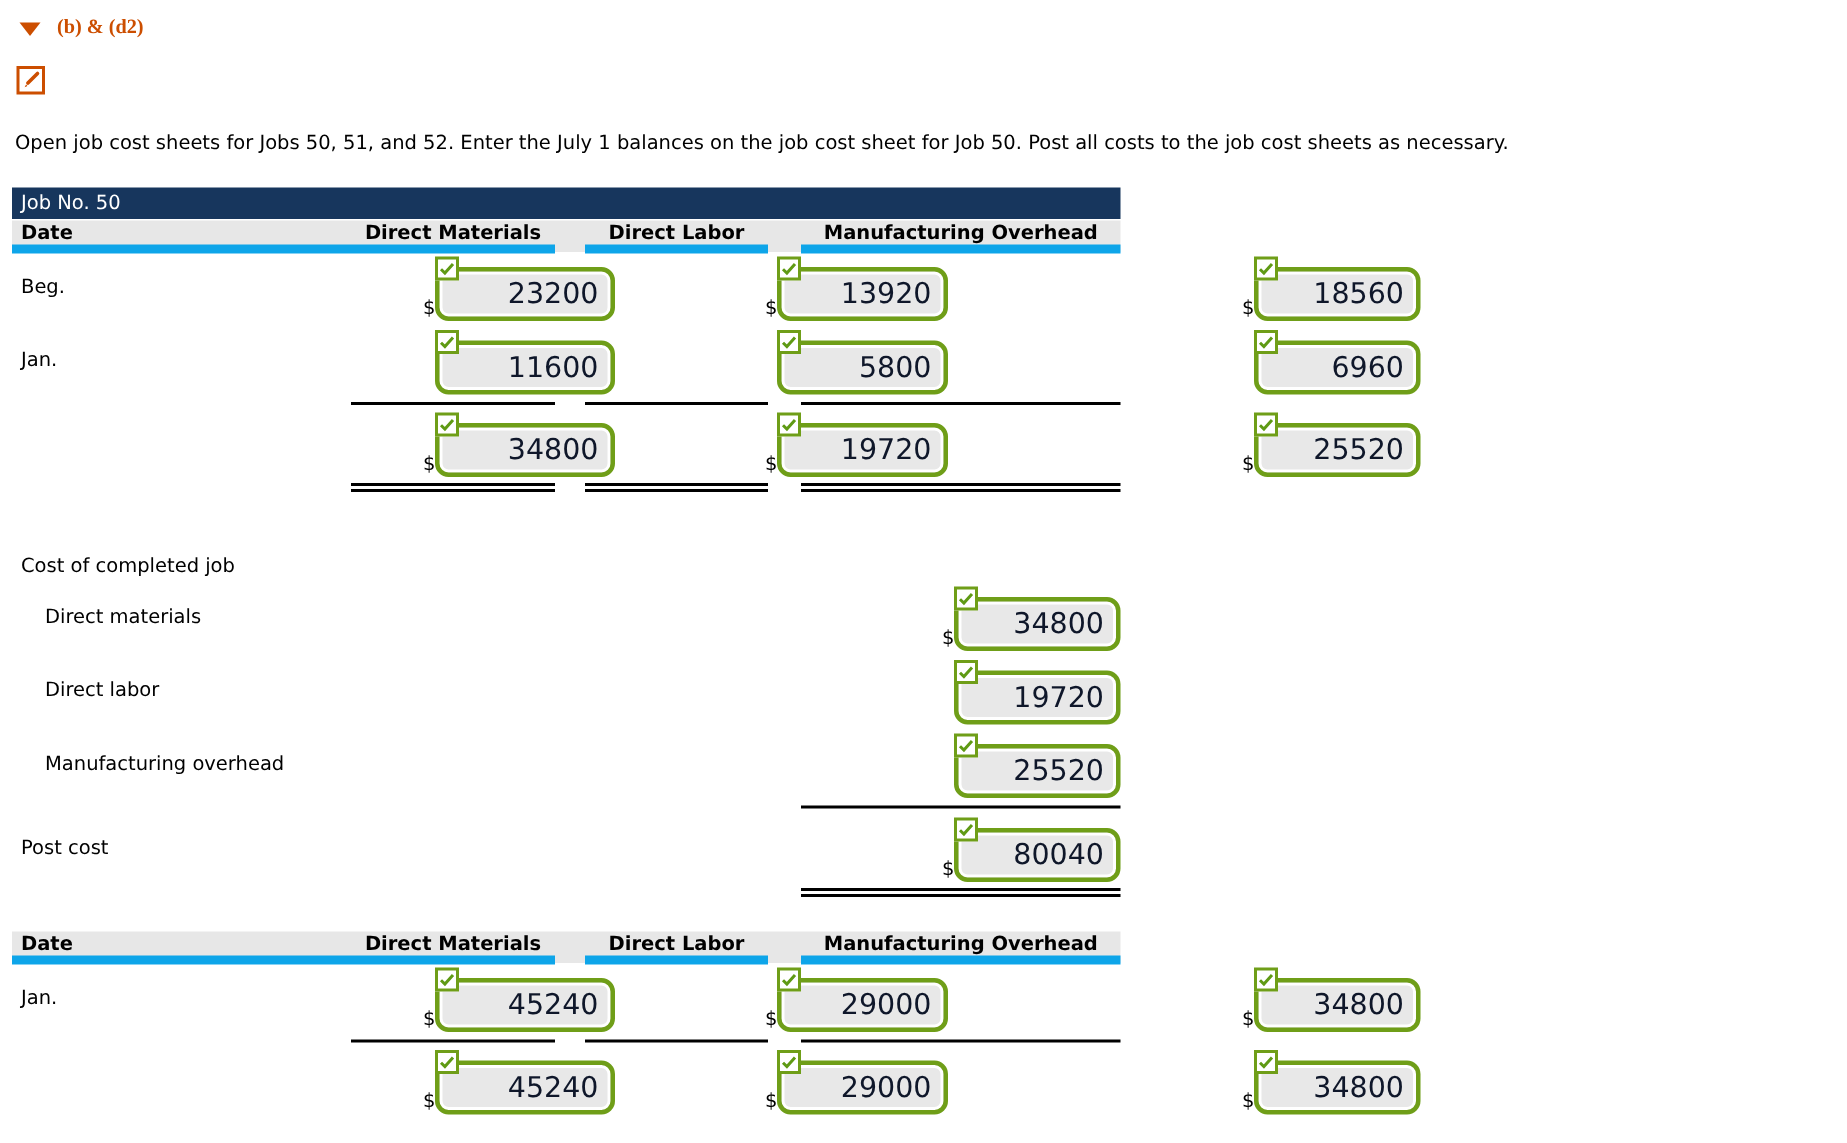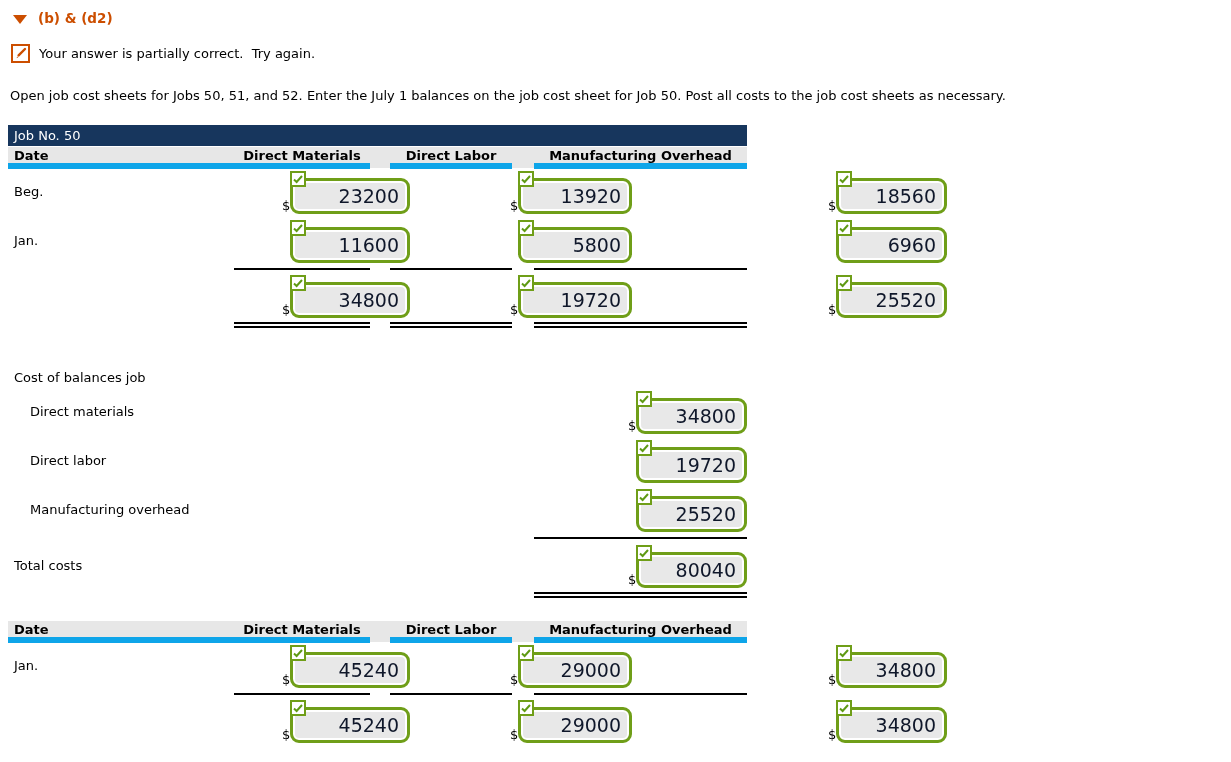--- a/index.html
+++ b/index.html
@@ -4,21 +4,21 @@
 <style>
   * { box-sizing: border-box; }
   html,body { margin:0; padding:0; background:#fff; }
   body { font-family:"DejaVu Sans","Liberation Sans",sans-serif; font-size:12.5px; color:#000; }
   .page { position:relative; width:1231px; height:762px; overflow:hidden; background:#fff; }
 
   
   .sechdr { display:flex; align-items:center; gap:11px; padding:10px 0 0 13px; }
   .caret { width:0; height:0; border-left:7px solid transparent; border-right:7px solid transparent;
            border-top:9px solid #cc4e00; margin-top:2px; cursor:pointer; }
-  .sectitle { color:#cc4e00; font-weight:bold; font-size:13.5px; }
+  .sectitle { color:#cc4e00; font-weight:bold; font-size:13.5px;font-family:Liberation Serif, serif; }
 
   .feedback { display:flex; align-items:center; gap:9px; margin:18px 0 0 11px; }
   .pencilbox { width:19px; height:19px; border:2px solid #cc4e00; background:#fff;
                display:flex; align-items:center; justify-content:center; flex:0 0 auto; }
   .fbtext { font-size:13px; white-space:pre; }
 
   .instruction { margin:25px 0 0 10px; font-size:13px; }
 
   
   .jobtable { margin-left:8px; width:739px; }
@@ -73,21 +73,20 @@
     <div class="sectitle">(b) &amp; (d2)</div>
   </div>
 
   <div class="feedback">
     <div class="pencilbox">
       <svg width="13" height="13" viewBox="0 0 13 13">
         <path d="M11 2 L4.6 8.4" stroke="#cc4e00" stroke-width="2.4" stroke-linecap="round"></path>
         <path d="M3.4 9.4 L2.4 11.2 L4.3 10.3 Z" fill="#cc4e00"></path>
       </svg>
     </div>
-    <div class="fbtext">Your answer is partially correct.  Try again.</div>
   </div>
 
   <div class="instruction">Open job cost sheets for Jobs 50, 51, and 52. Enter the July 1 balances on the job cost sheet for Job 50. Post all costs to the job cost sheets as necessary.</div>
 
   <div class="jobtable mt-job50">
     <div class="titlebar">Job No. 50</div>
     <div class="colhdr">
       <div class="hc date-h">Date</div>
       <div class="hc ctr">Direct Materials</div>
       <div></div>
@@ -253,21 +252,21 @@
           <div class="dbl"></div>
         </div>
         <div></div>
         <div>
           <div class="dbl"></div>
         </div>
     </div>
   </div>
 
   <div class="summary">
-    <div class="sumtitle">Cost of balances job</div>
+    <div class="sumtitle">Cost of completed job</div>
 
     <div class="sumrow">
       <div class="sumlabel">Direct materials</div>
       <div class="acol">
           <div class="acell">
         <div class="ibox w-mo">
           <span class="check">
                 <svg width="10" height="9" viewBox="0 0 10 9">
                   <polyline points="1,4.5 3.6,7 9,1" fill="none" stroke="#5f9a14" stroke-width="2"></polyline>
                 </svg>
@@ -312,21 +311,21 @@
     </div>
 
     <div class="sumrule">
       <div></div>
         <div>
           <div class="rule"></div>
         </div>
     </div>
 
     <div class="sumrow">
-      <div class="totlabel">Total costs</div>
+      <div class="totlabel">Post cost</div>
       <div class="acol">
           <div class="acell">
         <div class="ibox w-mo">
           <span class="check">
                 <svg width="10" height="9" viewBox="0 0 10 9">
                   <polyline points="1,4.5 3.6,7 9,1" fill="none" stroke="#5f9a14" stroke-width="2"></polyline>
                 </svg>
               </span>
           <span class="dollar">$</span>
           <span class="val">80040</span>

